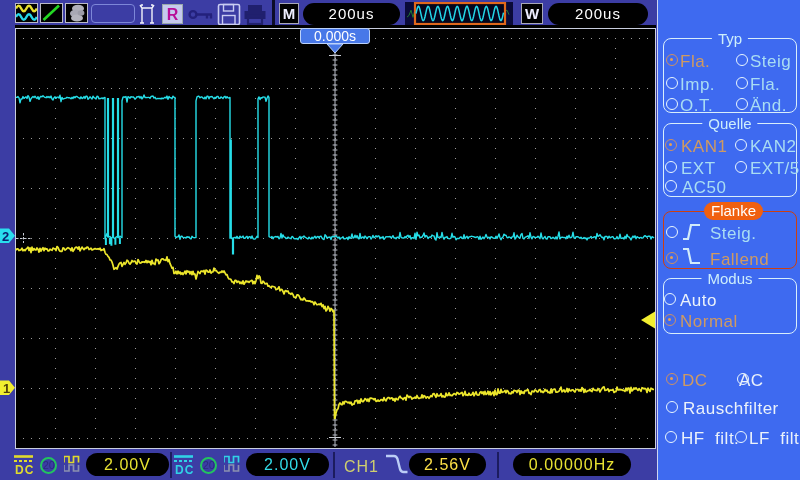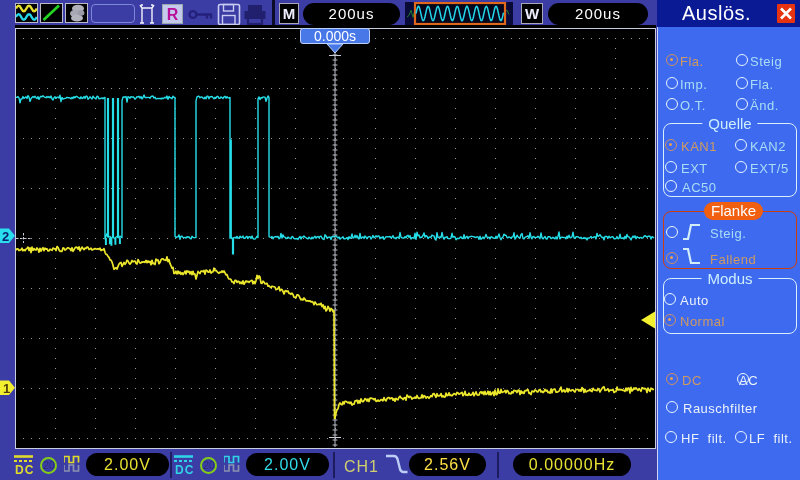--- a/index.html
+++ b/index.html
@@ -5,30 +5,30 @@
 .ab{position:absolute}
 
 .ibx{position:absolute;top:3px;height:20px;background:#000;border:1px solid #babac8}
 .pill{position:absolute;background:#000;border-radius:11px;height:22px;top:3px;color:#fff;font-size:15px;text-align:center;line-height:22px;letter-spacing:1px}
 .mbox{position:absolute;top:3px;width:20px;height:21px;background:#000;border:1px solid #a8a8b8;color:#eef;font-weight:bold;font-size:15px;text-align:center;line-height:19px}
 
 #disp{position:absolute;left:15px;top:28px;width:641px;height:421px;background:#000;border:1px solid #c9cede}
 
 .bpill{position:absolute;background:#000;border-radius:12px;height:23px;top:453px;font-size:16px;text-align:center;line-height:23px;letter-spacing:1px}
 .bsep{position:absolute;top:452px;height:26px;width:2px;background:#1c1c5e}
-.c20{position:absolute;top:457px;width:17px;height:17px;border:2px solid #84cc16;border-radius:50%;color:#2b2a80;font-size:11px;font-weight:normal;text-align:right;line-height:13px}
+.c20{position:absolute;top:457px;width:17px;height:17px;border:2px solid #22c55e;border-radius:50%;color:#2b2a80;font-size:11px;font-weight:normal;text-align:right;line-height:13px}
 
 #panel{position:absolute;left:657px;top:0;width:143px;height:480px;background:#3e6af0;border-left:1px solid #cdd6f2}
 #phead{position:absolute;left:-1px;top:0;width:144px;height:27px;background:#0a1a94;color:#fff;font-size:20px;line-height:26px;padding-left:25px;letter-spacing:0.5px}
 .fs{position:absolute;left:5px;width:134px;border:1px solid #d9eefb;border-radius:8px}
 .lg{position:absolute;left:50%;transform:translateX(-50%);background:#3e6af0;padding:0 6px;color:#cdeefb;font-size:15px;line-height:16px;white-space:nowrap}
 .rd{position:absolute;width:12px;height:12px;border:1.5px solid #e9f6fe;border-radius:50%}
 .rds{position:absolute;width:12px;height:12px;border:1.5px solid #cc9066;border-radius:50%}
 .rds i{position:absolute;left:2.5px;top:2.5px;width:3px;height:3px;border-radius:50%;background:#e8a050}
-.lb{position:absolute;font-size:13px;line-height:15px;color:#a9ddf3;letter-spacing:0.5px;white-space:nowrap}
+.lb{position:absolute;font-size:17px;line-height:15px;color:#a9ddf3;letter-spacing:0.5px;white-space:nowrap}
 .lw{color:#ebf2fa}
 .ls{color:#cf9a62}
 </style></head><body>
 
 <div class="ibx" style="left:15px;width:23px">
 <svg width="21" height="18" viewBox="0 0 21 18">
       <path d="M0,4.5 q2.6,-5.5 5.2,0 t5.2,0 t5.2,0 t5.2,0" fill="none" stroke="#e8e030" stroke-width="2.4"></path>
       <path d="M0,13 q2.6,-5.5 5.2,0 t5.2,0 t5.2,0 t5.2,0" fill="none" stroke="#28d8e8" stroke-width="2.4"></path>
     </svg></div>
 <div class="ibx" style="left:40px;width:23px">
@@ -119,25 +119,24 @@
 <div class="bsep" style="left:333px"></div>
 <div class="ab" style="left:344px;top:458px;color:#cfcf6e;font-size:16px;letter-spacing:1px">CH1</div>
 <svg class="ab" style="left:385px;top:453px" width="27" height="25" viewBox="0 0 27 25">
     <path d="M1,3 h8 q2.5,0 3.5,3 l2.5,10 q1,3 3.5,3 h4" fill="none" stroke="#bccdf6" stroke-width="2.4"></path>
   </svg>
 <div class="bpill" style="left:409px;width:77px;color:#fde047">2.56V</div>
 <div class="bsep" style="left:497px"></div>
 <div class="bpill" style="left:513px;width:118px;color:#e8e232">0.00000Hz</div>
 
 <div id="panel">
-<div id="phead">Auslös.<svg style="position:absolute;right:6px;top:4px" width="18" height="19" viewBox="0 0 18 19">
-        <rect x="0" y="0" width="18" height="19" rx="1" fill="#e63312"></rect>
-        <path d="M4,4.5 L14,14.5 M14,4.5 L4,14.5" stroke="#fff" stroke-width="2.6"></path>
-      </svg></div>
-
+
+<div class="fs" style="top:38px;height:75px">
+      <span class="lg" style="top:-8px">Typ</span>
+    </div>
 <span class="rds" style="left:8px;top:54px">
       <i></i>
     </span>
     <span class="lb ls" style="left:22px;top:54px">Fla.</span>
 <span class="rd" style="left:78px;top:54px"></span>
     <span class="lb" style="left:92px;top:54px">Steig</span>
 <span class="rd" style="left:8px;top:77px"></span>
     <span class="lb" style="left:22px;top:77px">Imp.</span>
 <span class="rd" style="left:78px;top:77px"></span>
     <span class="lb" style="left:92px;top:77px">Fla.</span>

